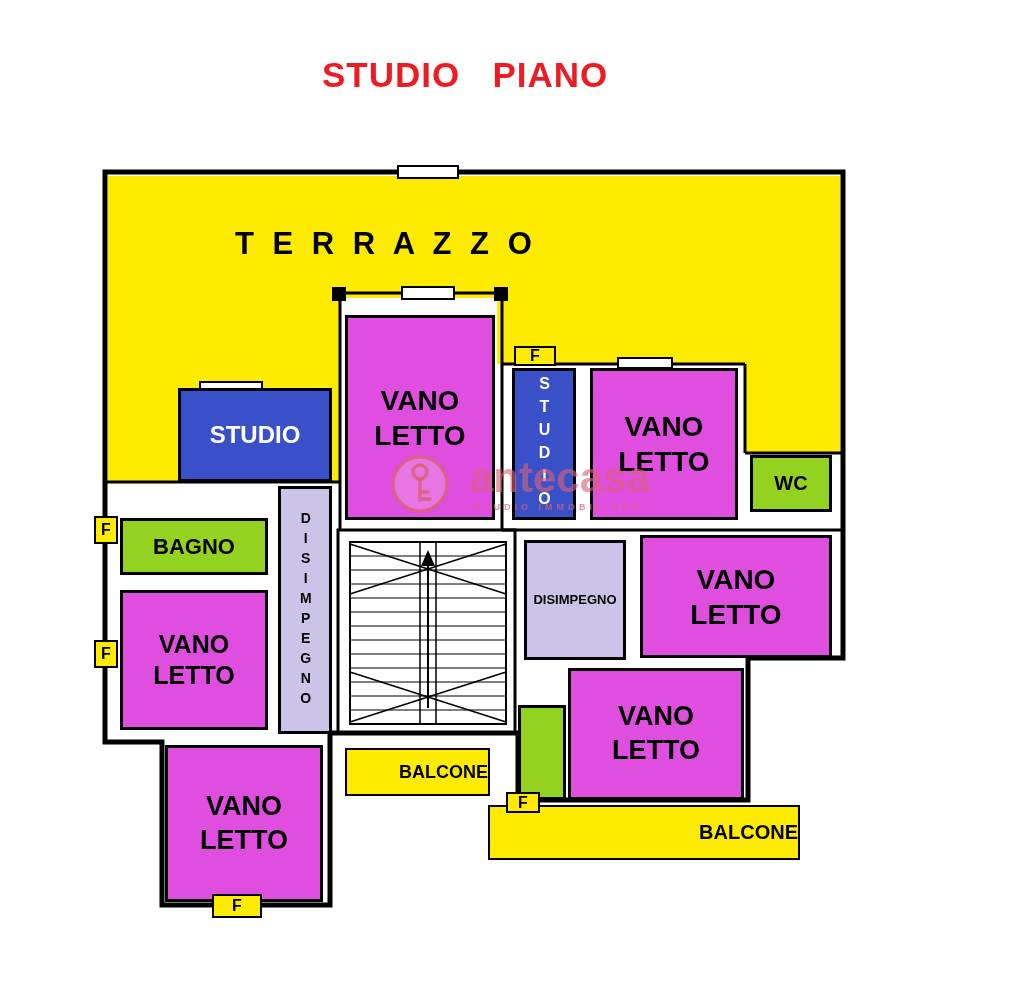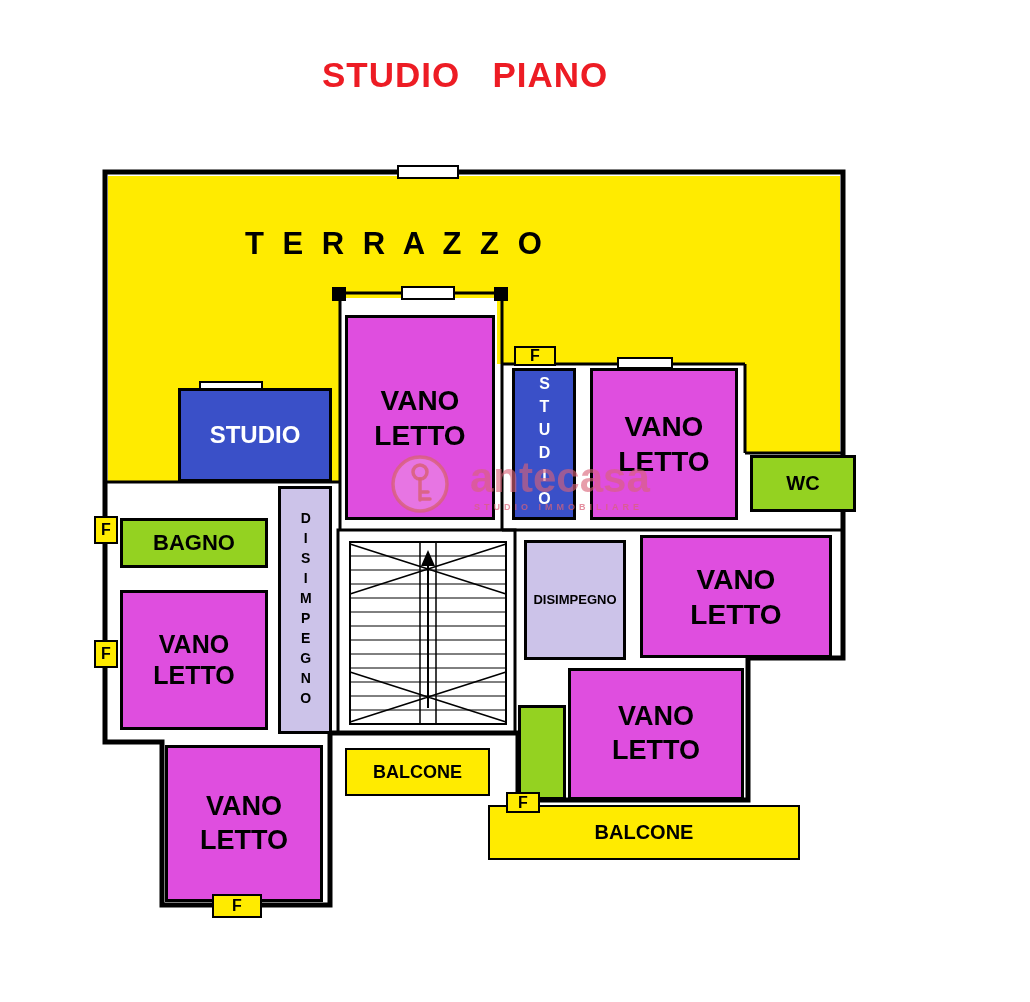--- a/index.html
+++ b/index.html
@@ -12,36 +12,36 @@
     position:absolute; left:322px; top:55px;
     font-size:35px; font-weight:bold; letter-spacing:1px;
     color:var(--title-red,#ED1C24); white-space:pre;
   }
 
   .fill { position:absolute; background:var(--terrace-yellow,#FFEB00); z-index:1; }
 
   .terr-label {
     position:absolute; left:235px; top:226px; z-index:2;
     font-weight:bold; font-size:31px; letter-spacing:5px;
-    color:#000; white-space:pre;margin-left:10px;
+    color:#000; white-space:pre;
   }
 
   .walls { position:absolute; left:0; top:0; z-index:3; pointer-events:none; }
 
   .room {
     position:absolute; border:3px solid var(--wall-black,#000);
     display:flex; align-items:center; justify-content:center;
     text-align:center; z-index:4; font-weight:bold; color:#000;
   }
   .room .lbl { white-space:pre-line; line-height:1.25; }
   .bedroom  { background:var(--bedroom-magenta,#DF4EDF); }
   .bluebox  { background:var(--studio-blue,#3A50C8); color:#fff; }
   .greenbox { background:var(--service-green,#94D221); }
   .lilac    { background:var(--hallway-lilac,#CCC3E9); }
-  .balcony  { background:var(--terrace-yellow,#FFEB00); border-width:2px; }
+  .balcony  { background:var(--terrace-yellow,#FFEB00); border-width:2px;justify-content:flex-end; }
 
   .vertical { writing-mode:vertical-lr; text-orientation:upright; letter-spacing:5px; }
 
   .fmark {
     position:absolute; z-index:6;
     background:var(--terrace-yellow,#FFEB00); border:2px solid #000;
     display:flex; align-items:center; justify-content:center;
     font-weight:bold; font-size:16px; color:#000;
   }
 
@@ -113,25 +113,25 @@
 
   <div class="room bluebox" style="left:512px;top:368px;width:64px;height:152px;font-size:16px">
     <span class="lbl vertical" style="letter-spacing:6px">STUDIO</span>
   </div>
 
   <div class="room bedroom" style="left:590px;top:368px;width:148px;height:152px;font-size:28px">
     <span class="lbl">VANO
 LETTO</span>
   </div>
 
-  <div class="room greenbox" style="left:750px;top:455px;width:106px;height:57px;font-size:20px">
+  <div class="room greenbox" style="left:750px;top:455px;width:82px;height:57px;font-size:20px">
     <span class="lbl">WC</span>
   </div>
 
-  <div class="room greenbox" style="left:120px;top:518px;width:148px;height:50px;font-size:22px">
+  <div class="room greenbox" style="left:120px;top:518px;width:148px;height:57px;font-size:22px">
     <span class="lbl">BAGNO</span>
   </div>
 
   <div class="room lilac" style="left:278px;top:486px;width:54px;height:248px;font-size:14px">
     <span class="lbl vertical" style="letter-spacing:4px">DISIMPEGNO</span>
   </div>
 
   <div class="room bedroom" style="left:120px;top:590px;width:148px;height:140px;font-size:25px">
     <span class="lbl">VANO
 LETTO</span>

